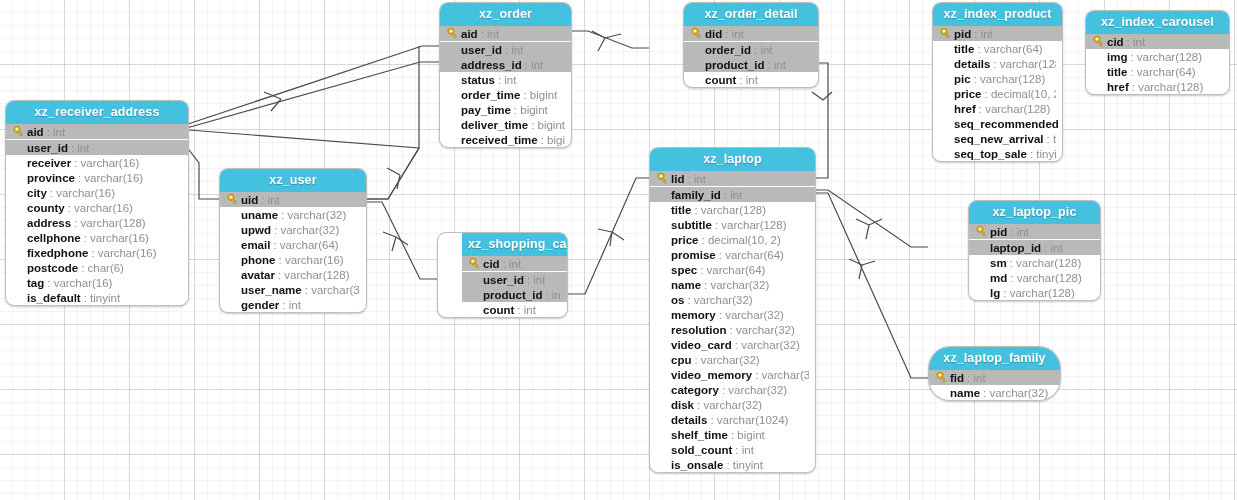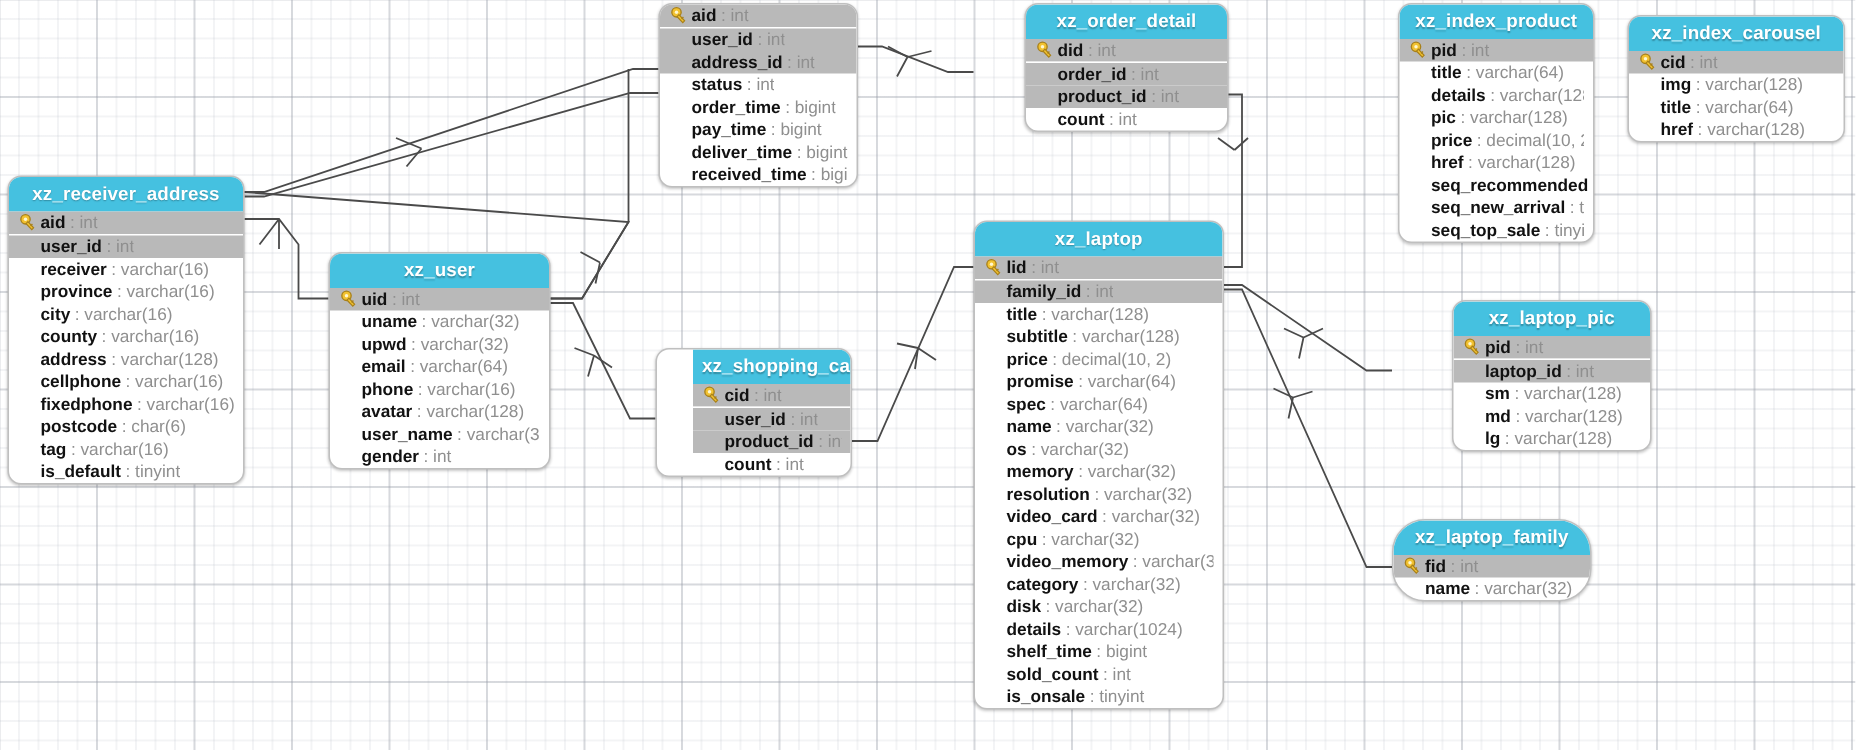--- a/index.html
+++ b/index.html
@@ -147,21 +147,21 @@
 
       <g>
         <path d="M928,378 L911,378 L828,193 L816,193"></path>
         <path d="M862,265 L849,259 M862,265 L859,279 M862,265 L875,261"></path>
       </g>
 
     </g>
   </svg>
 
   <div id="entity-layer">
-      <div class="entity" style="left: 5px; top: 117px; width: 158px;">
+      <div class="entity" style="left: 5px; top: 100px; width: 184px;">
         <div class="entity-title">xz_receiver_address</div>
         <ul class="cols">
           <li class="col pk">
             <span class="keyslot">
               <svg width="13" height="13" viewBox="0 0 13 13" aria-hidden="true">
                 <circle cx="5" cy="4.2" r="3.1" fill="#f2c230" stroke="#a8801a" stroke-width="0.9"></circle>
                 <circle cx="5" cy="4.2" r="1.15" fill="#fff7d0"></circle>
                 <path d="M6.6 5.8 L10.4 9.9 L9.2 11.1 L5.4 7.1 Z" fill="#f2c230" stroke="#a8801a" stroke-width="0.8"></path>
                 <path d="M8.4 8.6 L9.6 7.4" stroke="#a8801a" stroke-width="0.9"></path>
               </svg>
@@ -272,20 +272,21 @@
             <span class="col-type">varchar(32)</span>
           </li>
           <li class="col">
             <span class="keyslot"></span>
             <span class="col-name">gender</span>
             <span class="col-type">int</span>
           </li>
         </ul>
       </div>
       <div class="entity" style="left: 439px; top: 2px; width: 133px;">
+        <div class="entity-title">xz_order</div>
         <ul class="cols">
           <li class="col pk">
             <span class="keyslot">
               <svg width="13" height="13" viewBox="0 0 13 13" aria-hidden="true">
                 <circle cx="5" cy="4.2" r="3.1" fill="#f2c230" stroke="#a8801a" stroke-width="0.9"></circle>
                 <circle cx="5" cy="4.2" r="1.15" fill="#fff7d0"></circle>
                 <path d="M6.6 5.8 L10.4 9.9 L9.2 11.1 L5.4 7.1 Z" fill="#f2c230" stroke="#a8801a" stroke-width="0.8"></path>
                 <path d="M8.4 8.6 L9.6 7.4" stroke="#a8801a" stroke-width="0.9"></path>
               </svg>
             </span>

